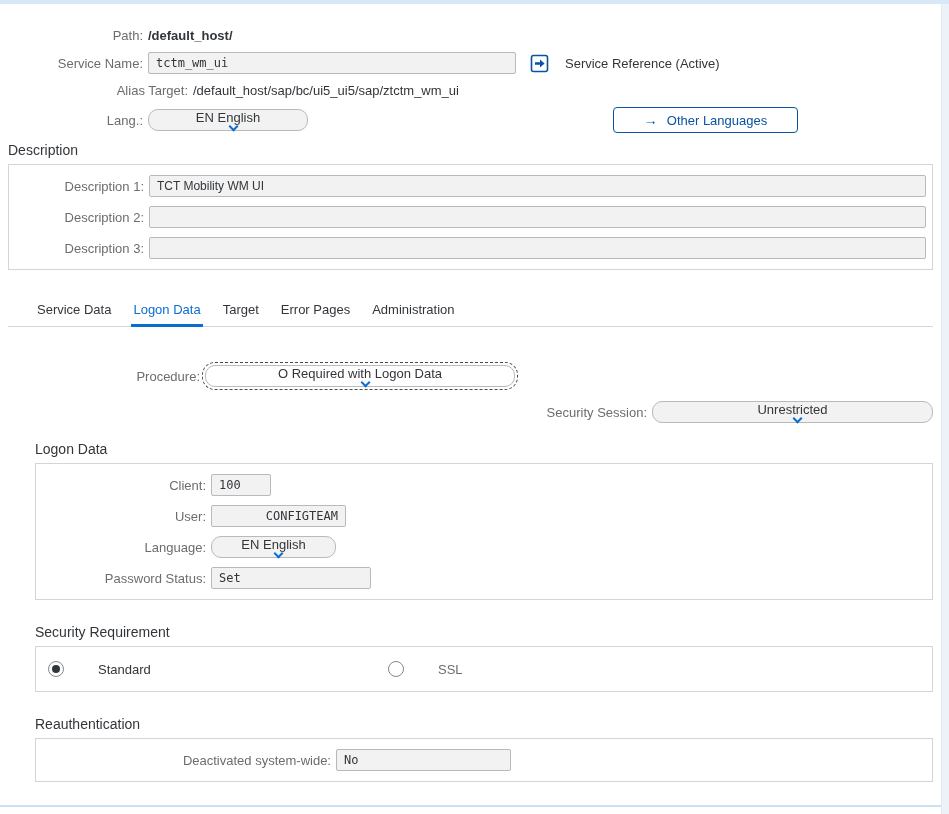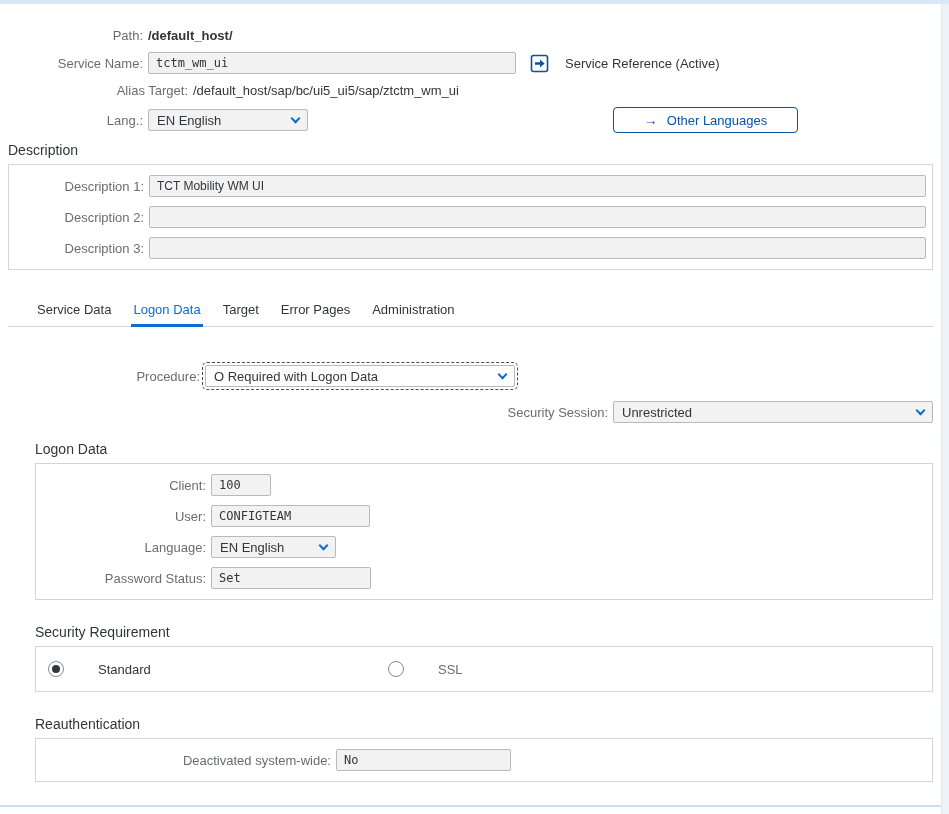--- a/index.html
+++ b/index.html
@@ -20,23 +20,23 @@
   .val-bold { font-weight: bold; color: #32363a; }
   .val { color: #32363a; }
 
   input.inp {
     height: 22px; background: #f2f2f2; border: 1px solid #b9b9b9; border-radius: 2px;
     padding: 0 7px; color: #32363a; font-family: "Liberation Sans", sans-serif; font-size: 12px;
     outline: none;
   }
   input.inp.mono { font-family: "DejaVu Sans Mono", monospace; font-size: 12px; }
   .dd {
-    height: 22px; background: #f2f2f2; border: 1px solid #b9b9b9; border-radius: 2px;
+    height: 22px; background: #f2f2f2; border: 1px solid #b9b9b9; border-radius: 10px;
     padding: 0 8px; display: flex; align-items: center; justify-content: space-between;
-    color: #32363a; cursor: pointer;
+    color: #32363a; cursor: pointer; flex-direction: column;
   }
   .dd.white { background: #ffffff; }
   .dd.focus-dashed { outline: 1px dashed #4a4a4a; outline-offset: 2px; }
   .chev {
     flex: none; width: 7px; height: 7px;
     border-right: 2px solid #0a6ed1; border-bottom: 2px solid #0a6ed1;
     transform: rotate(45deg); margin-left: 10px; margin-top: -3px;
   }
 
   .ref-icon { flex: none; margin-left: 14px; display: inline-flex; cursor: pointer; }
@@ -158,36 +158,36 @@
     <div class="form-row row-proc">
       <span class="lbl-proc">Procedure:</span>
       <span class="dd white focus-dashed" style="width:310px;">
         <span>O Required with Logon Data</span>
         <span class="chev"></span>
       </span>
     </div>
 
     <div class="form-row row-sess">
       <span class="ses-lbl">Security Session:</span>
-      <span class="dd" style="width:320px;justify-content:space-between;">
+      <span class="dd" style="width:281px;justify-content:space-between;">
         <span>Unrestricted</span>
         <span class="chev"></span>
       </span>
     </div>
 
     <div class="sect sect-logon">
       <h3 class="section-title">Logon Data</h3>
       <div class="group-box">
         <div class="form-row">
           <span class="lbl-l">Client:</span>
           <input class="inp mono" style="width: 60px;" readonly="" value="100">
         </div>
         <div class="form-row">
           <span class="lbl-l">User:</span>
-          <input class="inp mono" style="width: 159px;" readonly="" value="CONFIGTEAM">
+          <input class="inp mono" style="width: 135px; text-align: right;" readonly="" value="CONFIGTEAM">
         </div>
         <div class="form-row">
           <span class="lbl-l">Language:</span>
           <span class="dd" style="width:125px;">
             <span>EN English</span>
             <span class="chev"></span>
           </span>
         </div>
         <div class="form-row">
           <span class="lbl-l">Password Status:</span>

